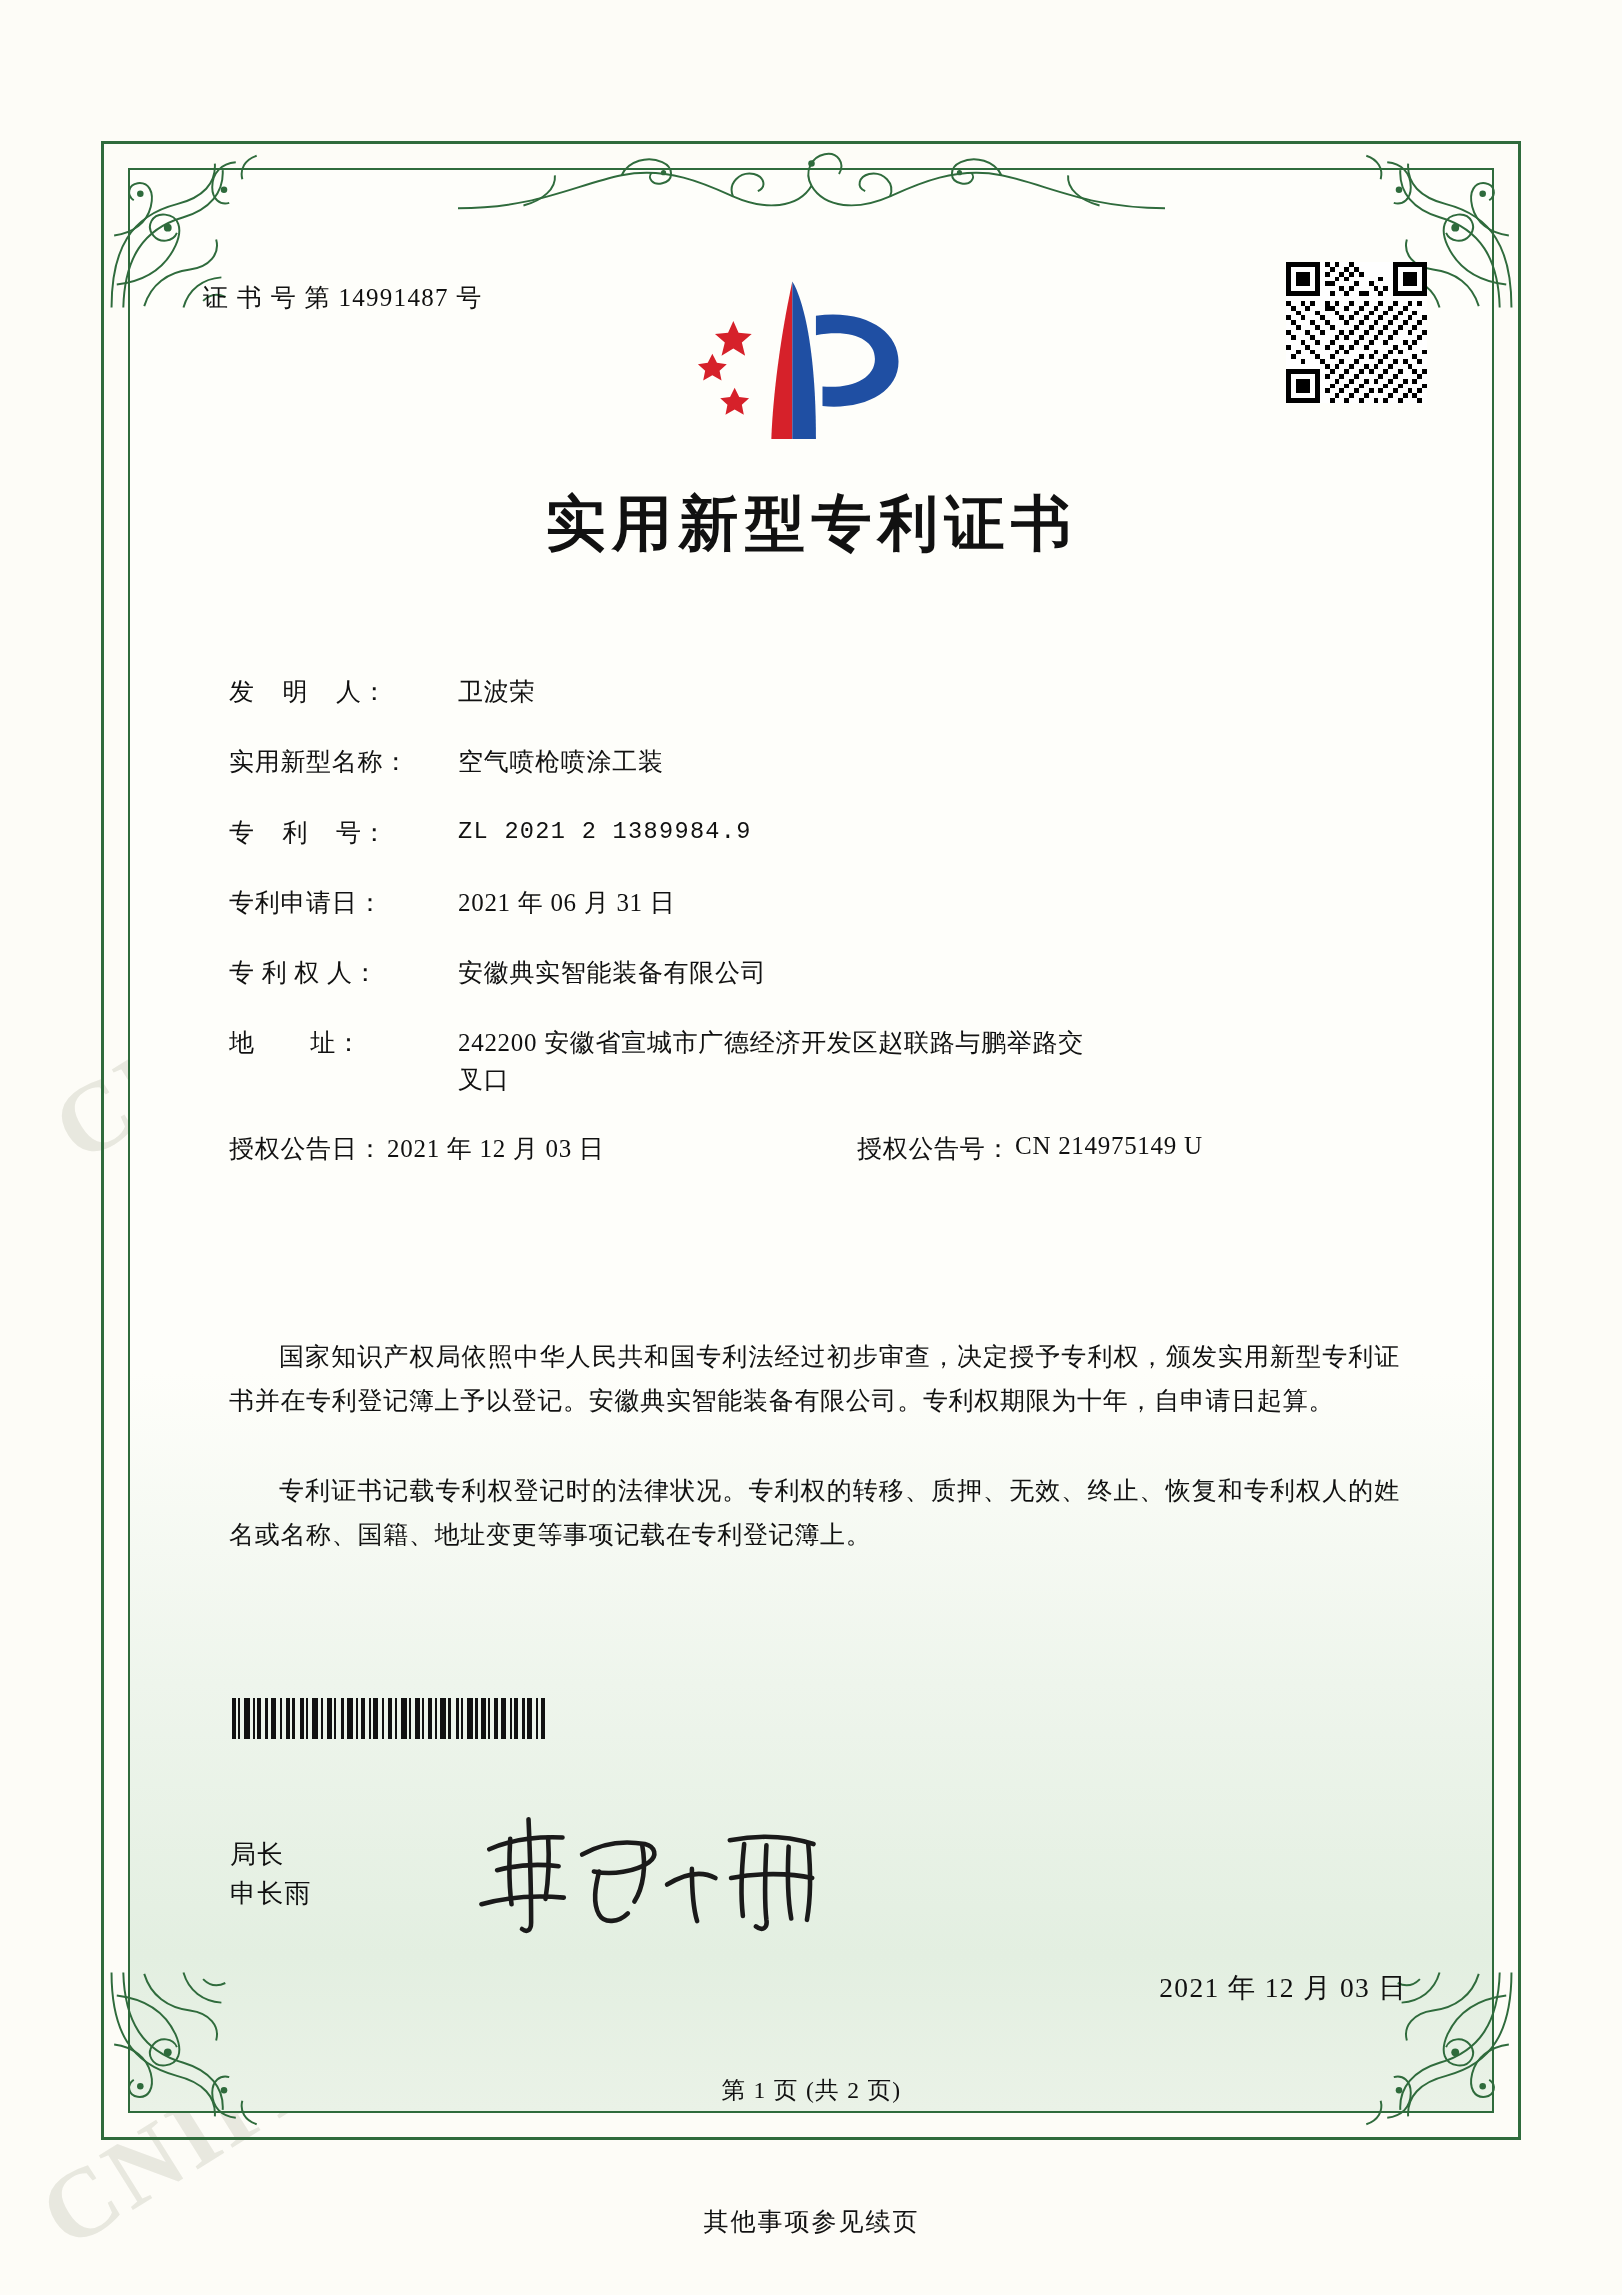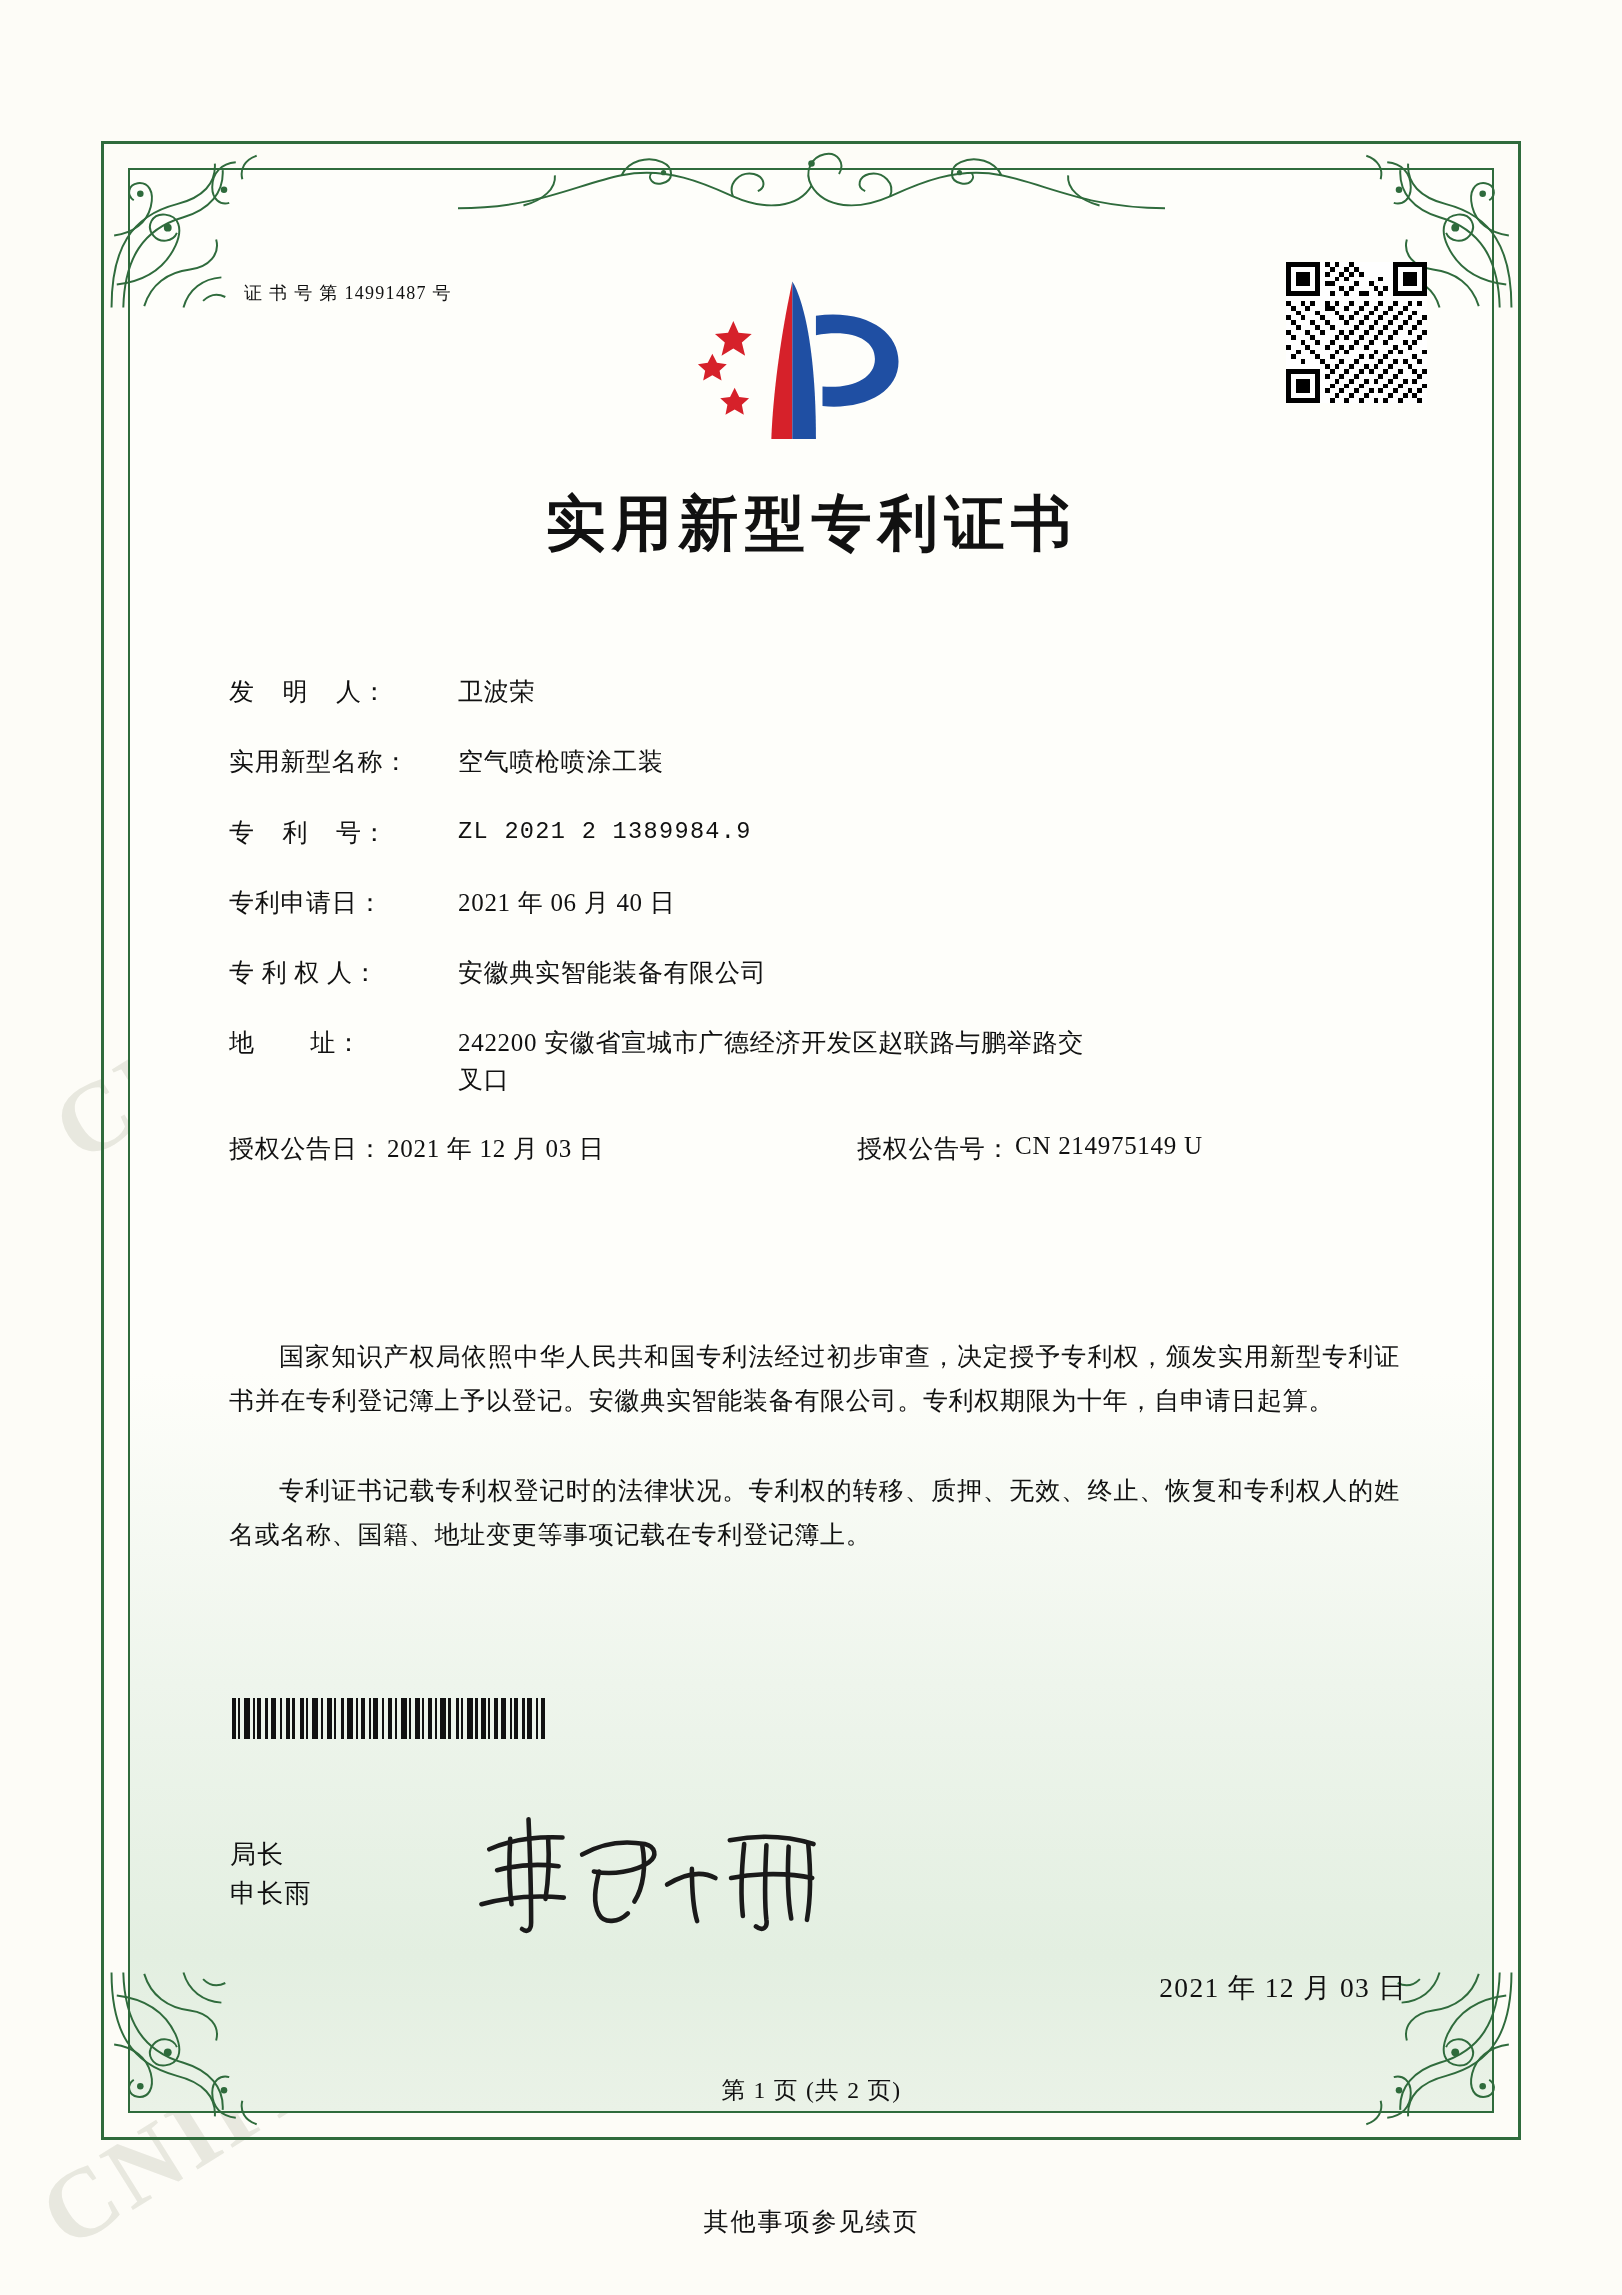--- a/index.html
+++ b/index.html
@@ -66,25 +66,24 @@
   .top-vine {
     position: absolute;
     left: 458px; top: 145px;
     width: 707px; height: 79px;
   }
 
   
   .cert-no {
     position: absolute;
     left: 203px; top: 281px;
-    font-size: 18px;
+    font-size: 25px;
     letter-spacing: 1.3px;
     color: #111;
     white-space: nowrap;
-    margin-left: 41px;
   }
   .qr {
     position: absolute;
     right: 196px; top: 262px;
     width: 141px; height: 141px;
   }
   .logo {
     position: absolute;
     left: 694px; top: 275px;
     width: 236px; height: 177px;
@@ -537,21 +536,21 @@
     <div class="field-row">
       <div class="f-label">实用新型名称：</div>
       <div class="f-value">空气喷枪喷涂工装</div>
     </div>
     <div class="field-row">
       <div class="f-label">专    利    号：</div>
       <div class="f-value mono">ZL 2021 2 1389984.9</div>
     </div>
     <div class="field-row">
       <div class="f-label">专利申请日：</div>
-      <div class="f-value">2021 年 06 月 40 日</div>
+      <div class="f-value">2021 年 06 月 31 日</div>
     </div>
     <div class="field-row">
       <div class="f-label">专 利 权 人：</div>
       <div class="f-value">安徽典实智能装备有限公司</div>
     </div>
     <div class="field-row">
       <div class="f-label">地        址：</div>
       <div class="f-value" style="white-space: pre-line; font-family: Liberation Serif, serif;">242200 安徽省宣城市广德经济开发区赵联路与鹏举路交
 叉口</div>
     </div>

